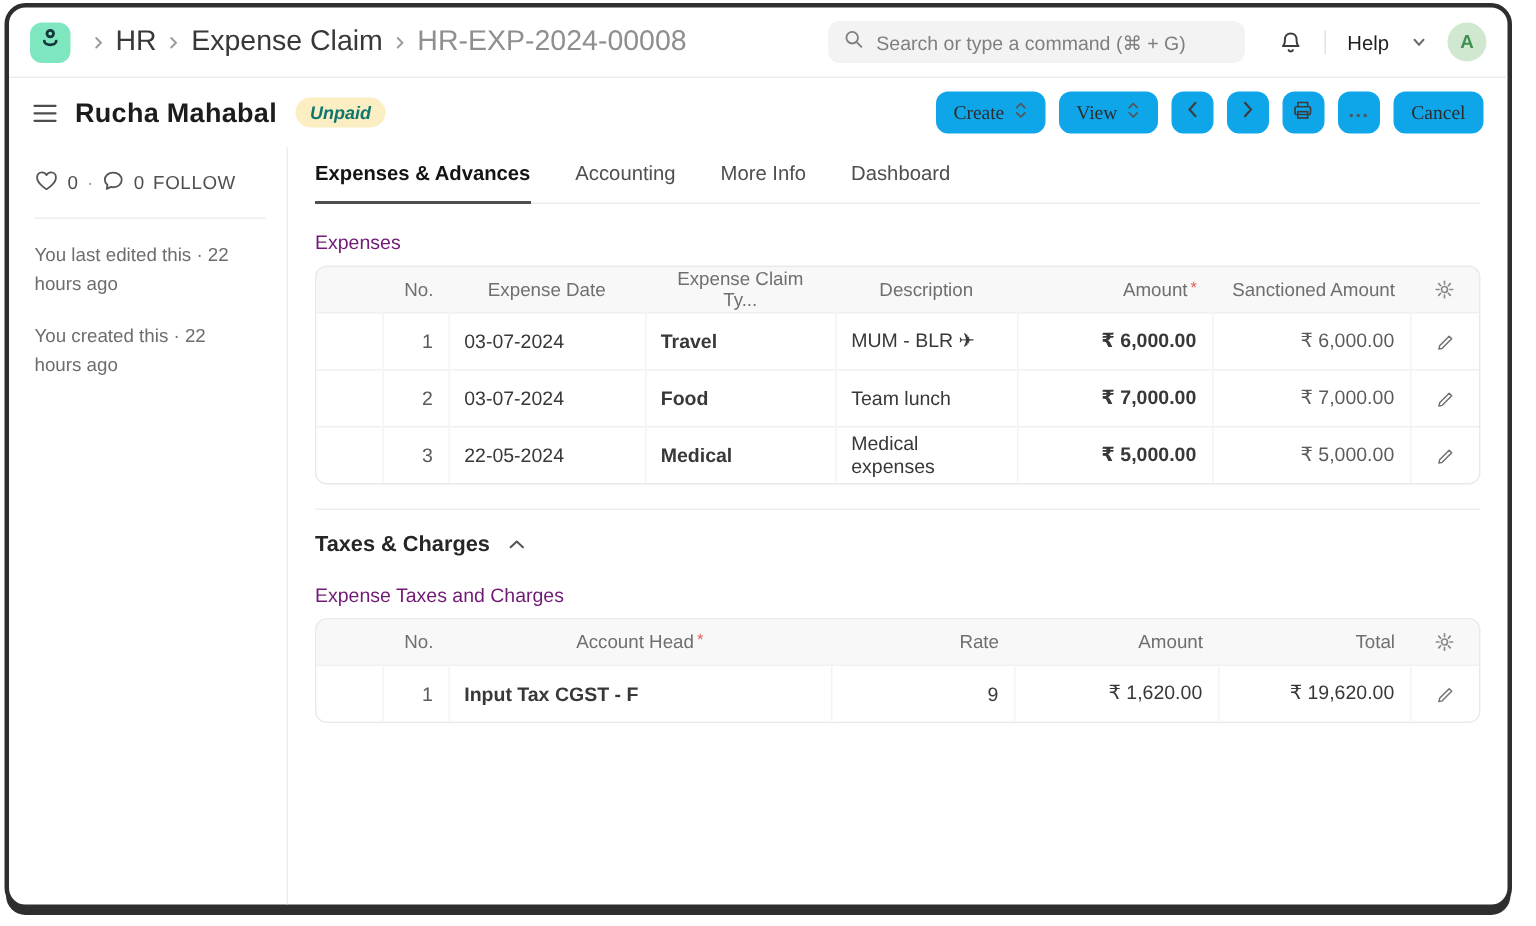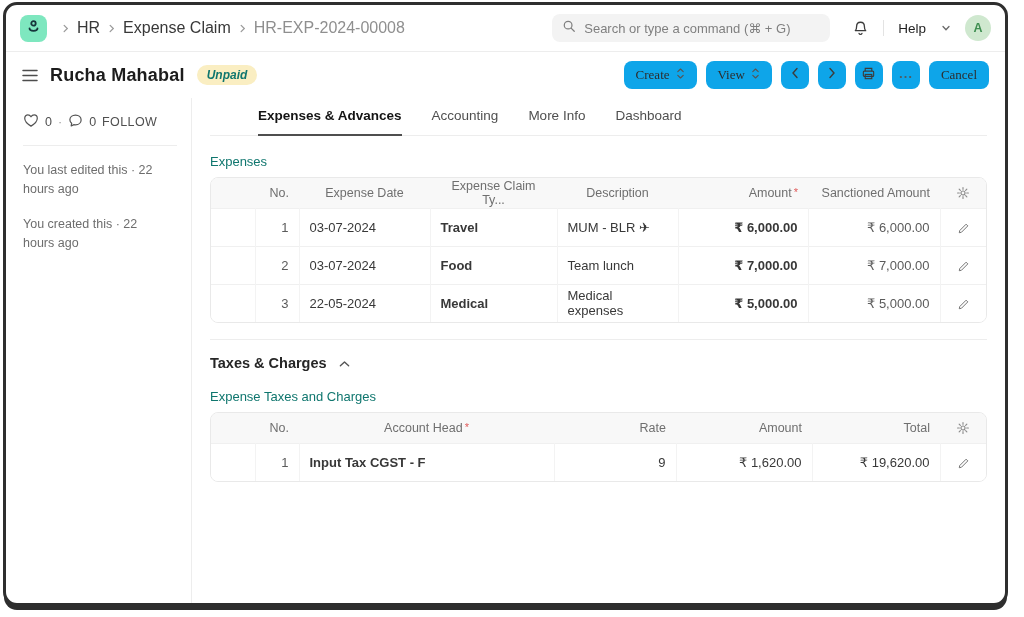--- a/index.html
+++ b/index.html
@@ -5,21 +5,21 @@
   * { box-sizing: border-box; margin: 0; padding: 0; }
   html,body { width:1024px; height:617px; background:#fff; font-family:"Liberation Sans","DejaVu Sans",sans-serif; }
   .window { position:absolute; left:3px; top:2px; width:1005px; height:604px; background:#fff;
             border:3px solid #2e2e2e; border-radius:14px; overflow:hidden;
             box-shadow:0 5px 0 -1px #2e2e2e; }
 
   
   .navbar { height:47px; display:flex; align-items:center; padding:0 14px; border-bottom:1px solid #ededed; }
   .logo { width:27px; height:27px; border-radius:8px; background:#7ee7bf; display:flex; align-items:center; justify-content:center; flex:0 0 auto; }
   .crumbs { display:flex; align-items:center; gap:7px; margin-left:14px; }
-  .crumb { font-size:16px; color:#383838; }
+  .crumb { font-size:19px; color:#383838; }
   .crumb.muted { color:#8f8f8f; }
   .sep svg { display:block; }
   .search { margin-left:auto; width:278px; height:28px; background:#f3f3f3; border-radius:8px; display:flex; align-items:center; gap:8px; padding:0 10px; }
   .search input { flex:1; border:none; outline:none; background:transparent; font-family:inherit; font-size:13px; color:#555; }
   .search input::placeholder { color:#7f7f7f; }
   .nav-bell { margin-left:22px; display:flex; }
   .nav-divider { width:1px; height:16px; background:#e3e3e3; margin:0 14px; }
   .help { display:flex; align-items:center; gap:15px; font-size:13.5px; color:#1f1f1f; }
   .avatar { width:26px; height:26px; border-radius:50%; background:#cfe8cf; color:#3f8f51; font-size:12.5px; font-weight:700; display:flex; align-items:center; justify-content:center; margin-left:14px; }
 
@@ -37,24 +37,24 @@
   .sidebar { width:186px; flex:0 0 auto; padding:15px 14px 0 17px; border-right:1px solid #ededed; }
   .likes-row { display:flex; align-items:center; gap:6px; color:#4f4f4f; font-size:12.5px; }
   .likes-row .dot { color:#9a9a9a; }
   .follow { letter-spacing:.4px; }
   .sidebar-divider { border-bottom:1px solid #ededed; margin-top:14px; }
   .sidebar-note { margin-top:15px; font-size:12.5px; color:#6d6d6d; line-height:1.55; width:144px; }
 
   .main { flex:1; padding:0 18px; overflow:hidden; }
   .tabs { display:flex; gap:30px; border-bottom:1px solid #ededed; height:38px; align-items:flex-end; }
   .tab { font-size:13.5px; color:#4f4f4f; padding-bottom:12px; position:relative; cursor:pointer; }
-  .tab.active { font-weight:700; color:#141414;margin-left:48px; }
+  .tab.active { font-weight:700; color:#141414; }
   .tab.active::after { content:""; position:absolute; left:0; right:0; bottom:-1px; height:2px; background:#4f4f4f; }
 
-  .section-label { margin-top:18px; font-size:13px; color:#0f766e; }
+  .section-label { margin-top:18px; font-size:13px; color:#701a75; }
   .grid-wrap { margin-top:8px; border:1px solid #e9e9e9; border-radius:8px; overflow:hidden; }
   table { width:100%; border-collapse:collapse; table-layout:fixed; font-size:13px; color:#383838; }
   thead th { background:#f8f8f8; height:30px; font-weight:400; color:#6f6f6f; font-size:12.5px; text-align:center; padding:0 10px; }
   tbody td { height:38px; border-top:1px solid #f0f0f0; border-right:1px solid #f3f3f3; padding:0 10px; background:#fff; }
   tbody td:last-child { border-right:none; }
   th.num, td.num { text-align:right; }
   th.ctr, td.ctr { text-align:center; }
   .bold { font-weight:700; }
   .semi { font-weight:600; }
   .soft { color:#5b5b5b; }

